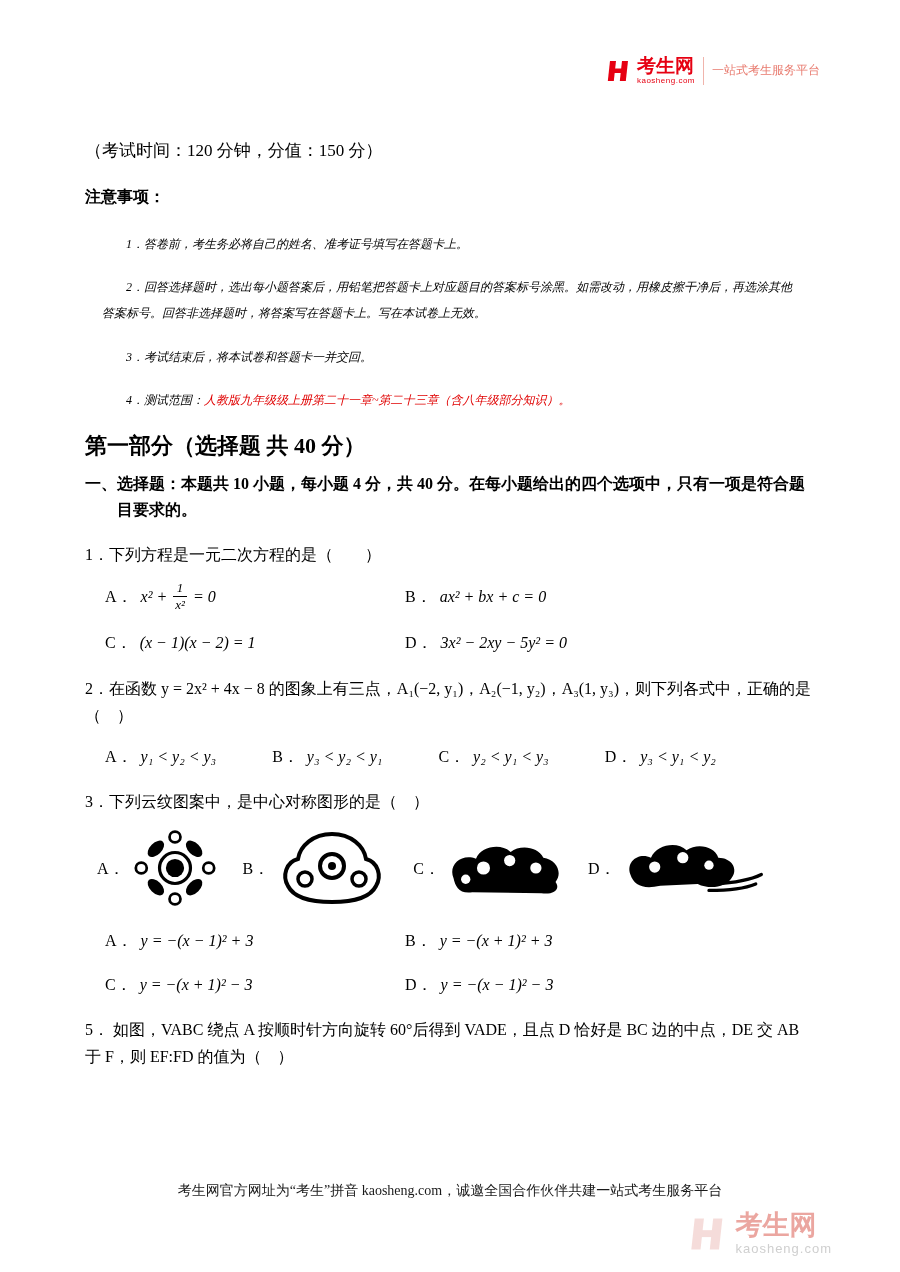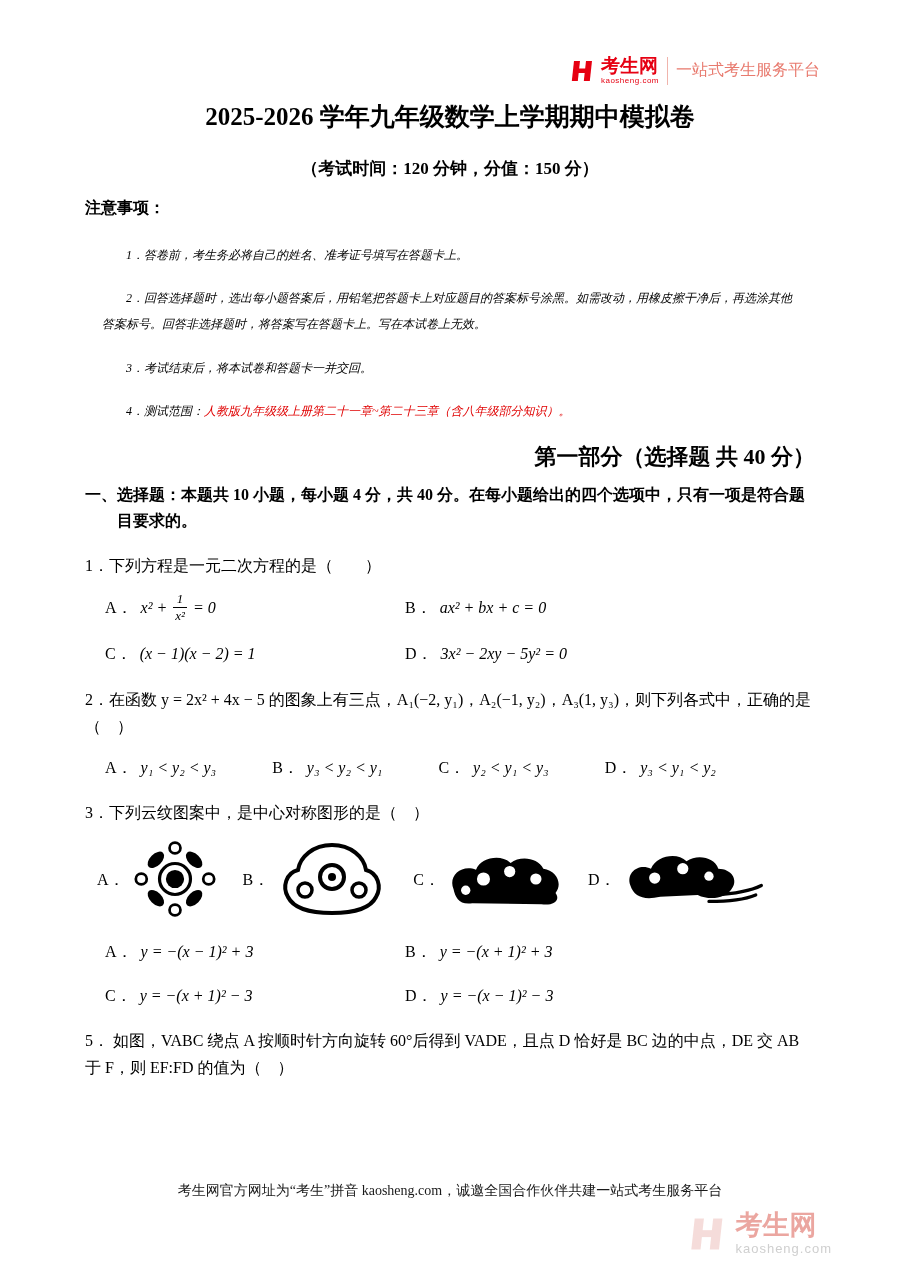--- a/index.html
+++ b/index.html
@@ -10,33 +10,33 @@
     font-family:"Liberation Serif","DejaVu Serif",serif;
   }
 
   
   .logo { position:absolute; top:56px; right:80px; display:flex; align-items:center; }
   .logo-mark { width:26px; height:26px; margin-right:6px; }
   .logo-col { display:flex; flex-direction:column; line-height:1; }
   .logo-brand { font-family:"Liberation Sans","DejaVu Sans",sans-serif; font-weight:bold; font-size:19px; color:#e60012; }
   .logo-domain { font-family:"Liberation Sans","DejaVu Sans",sans-serif; font-size:8px; color:#e60012; letter-spacing:.5px; margin-top:2px; }
   .logo-sep { width:1px; height:28px; background:#f0b4ac; margin:0 8px; }
-  .logo-tagline { font-family:"Liberation Sans","DejaVu Sans",sans-serif; font-size:16px; color:#e87a6e; }
+  .logo-tagline { font-family:"Liberation Sans","DejaVu Sans",sans-serif; font-size:12px; color:#e87a6e; }
 
   
   .content { padding:100px 85px 0 85px; }
 
   .title { font-size:25px; font-weight:bold; text-align:center; margin:0; }
-  .subtitle { font-size:17px; font-weight:bold; text-align:center; margin-top:24px; }
-
-  .notes-heading { font-size:16px; font-weight:bold; margin-top:11px; line-height:2.1; }
+  .subtitle { font-size:17px; font-weight:normal; margin-top:39px; }
+
+  .notes-heading { font-size:16px; font-weight:bold; margin-top:18px; line-height:2.1; }
   .note { font-size:12px; line-height:2.2; text-indent:2em; margin:17px;font-style:italic; }
   .red { color:#e00000; }
 
-  .section-title { font-size:22px; font-weight:bold; text-align:right; margin:14px 0 10px; }
+  .section-title { font-size:22px; font-weight:bold; text-align:left; margin:14px 0 10px; }
   .instruction { font-size:16px; font-weight:bold; line-height:1.65; margin:0; padding-left:2em; text-indent:-2em; }
 
   .question { margin-top:18px; font-size:16px; line-height:1.7; }
   .q-stem { margin:0; }
 
   .math { font-style:italic;text-align:center; }
 
   .opt-grid { display:grid; grid-template-columns:300px 1fr; row-gap:16px; margin-top:12px; padding-left:20px; align-items:center; }
   .opt { display:flex; align-items:center; }
   .opt-label { margin-right:8px; }
@@ -72,21 +72,20 @@
   <div class="logo-col">
     <span class="logo-brand">考生网</span>
     <span class="logo-domain">kaosheng.com</span>
   </div>
   <div class="logo-sep"></div>
   <span class="logo-tagline">一站式考生服务平台</span>
 </div>
 
 <div class="content">
 
-  <h1 class="title">2025-2026 学年九年级数学上学期期中模拟卷</h1>
   <div class="subtitle">（考试时间：120 分钟，分值：150 分）</div>
 
   <div class="notes-heading">注意事项：</div>
   <p class="note">1．答卷前，考生务必将自己的姓名、准考证号填写在答题卡上。</p>
   <p class="note">2．回答选择题时，选出每小题答案后，用铅笔把答题卡上对应题目的答案标号涂黑。如需改动，用橡皮擦干净后，再选涂其他答案标号。回答非选择题时，将答案写在答题卡上。写在本试卷上无效。</p>
   <p class="note">3．考试结束后，将本试卷和答题卡一并交回。</p>
   <p class="note"><span>4．测试范围：</span><span class="red">人教版九年级级上册第二十一章~第二十三章（含八年级部分知识）。</span></p>
 
   <div class="section-title">第一部分（选择题 共 40 分）</div>
   <p class="instruction">一、选择题：本题共 10 小题，每小题 4 分，共 40 分。在每小题给出的四个选项中，只有一项是符合题目要求的。</p>
@@ -112,21 +111,21 @@
         <span class="math">(x − 1)(x − 2) = 1</span>
       </div>
       <div class="opt">
         <span class="opt-label">D．</span>
         <span class="math">3x² − 2xy − 5y² = 0</span>
       </div>
     </div>
   </div>
 
   <div class="question">
-    <p class="q-stem">2．在函数 y = 2x² + 4x − 5 的图象上有三点，A₁(−2, y₁)，A₂(−1, y₂)，A₃(1, y₃)，则下列各式中，正确的是（　）</p>
+    <p class="q-stem">2．在函数 y = 2x² + 4x − 8 的图象上有三点，A₁(−2, y₁)，A₂(−1, y₂)，A₃(1, y₃)，则下列各式中，正确的是（　）</p>
     <div class="opt-row">
       <div class="opt">
         <span class="opt-label">A．</span>
         <span class="math">y₁ &lt; y₂ &lt; y₃</span>
       </div>
       <div class="opt">
         <span class="opt-label">B．</span>
         <span class="math">y₃ &lt; y₂ &lt; y₁</span>
       </div>
       <div class="opt">

